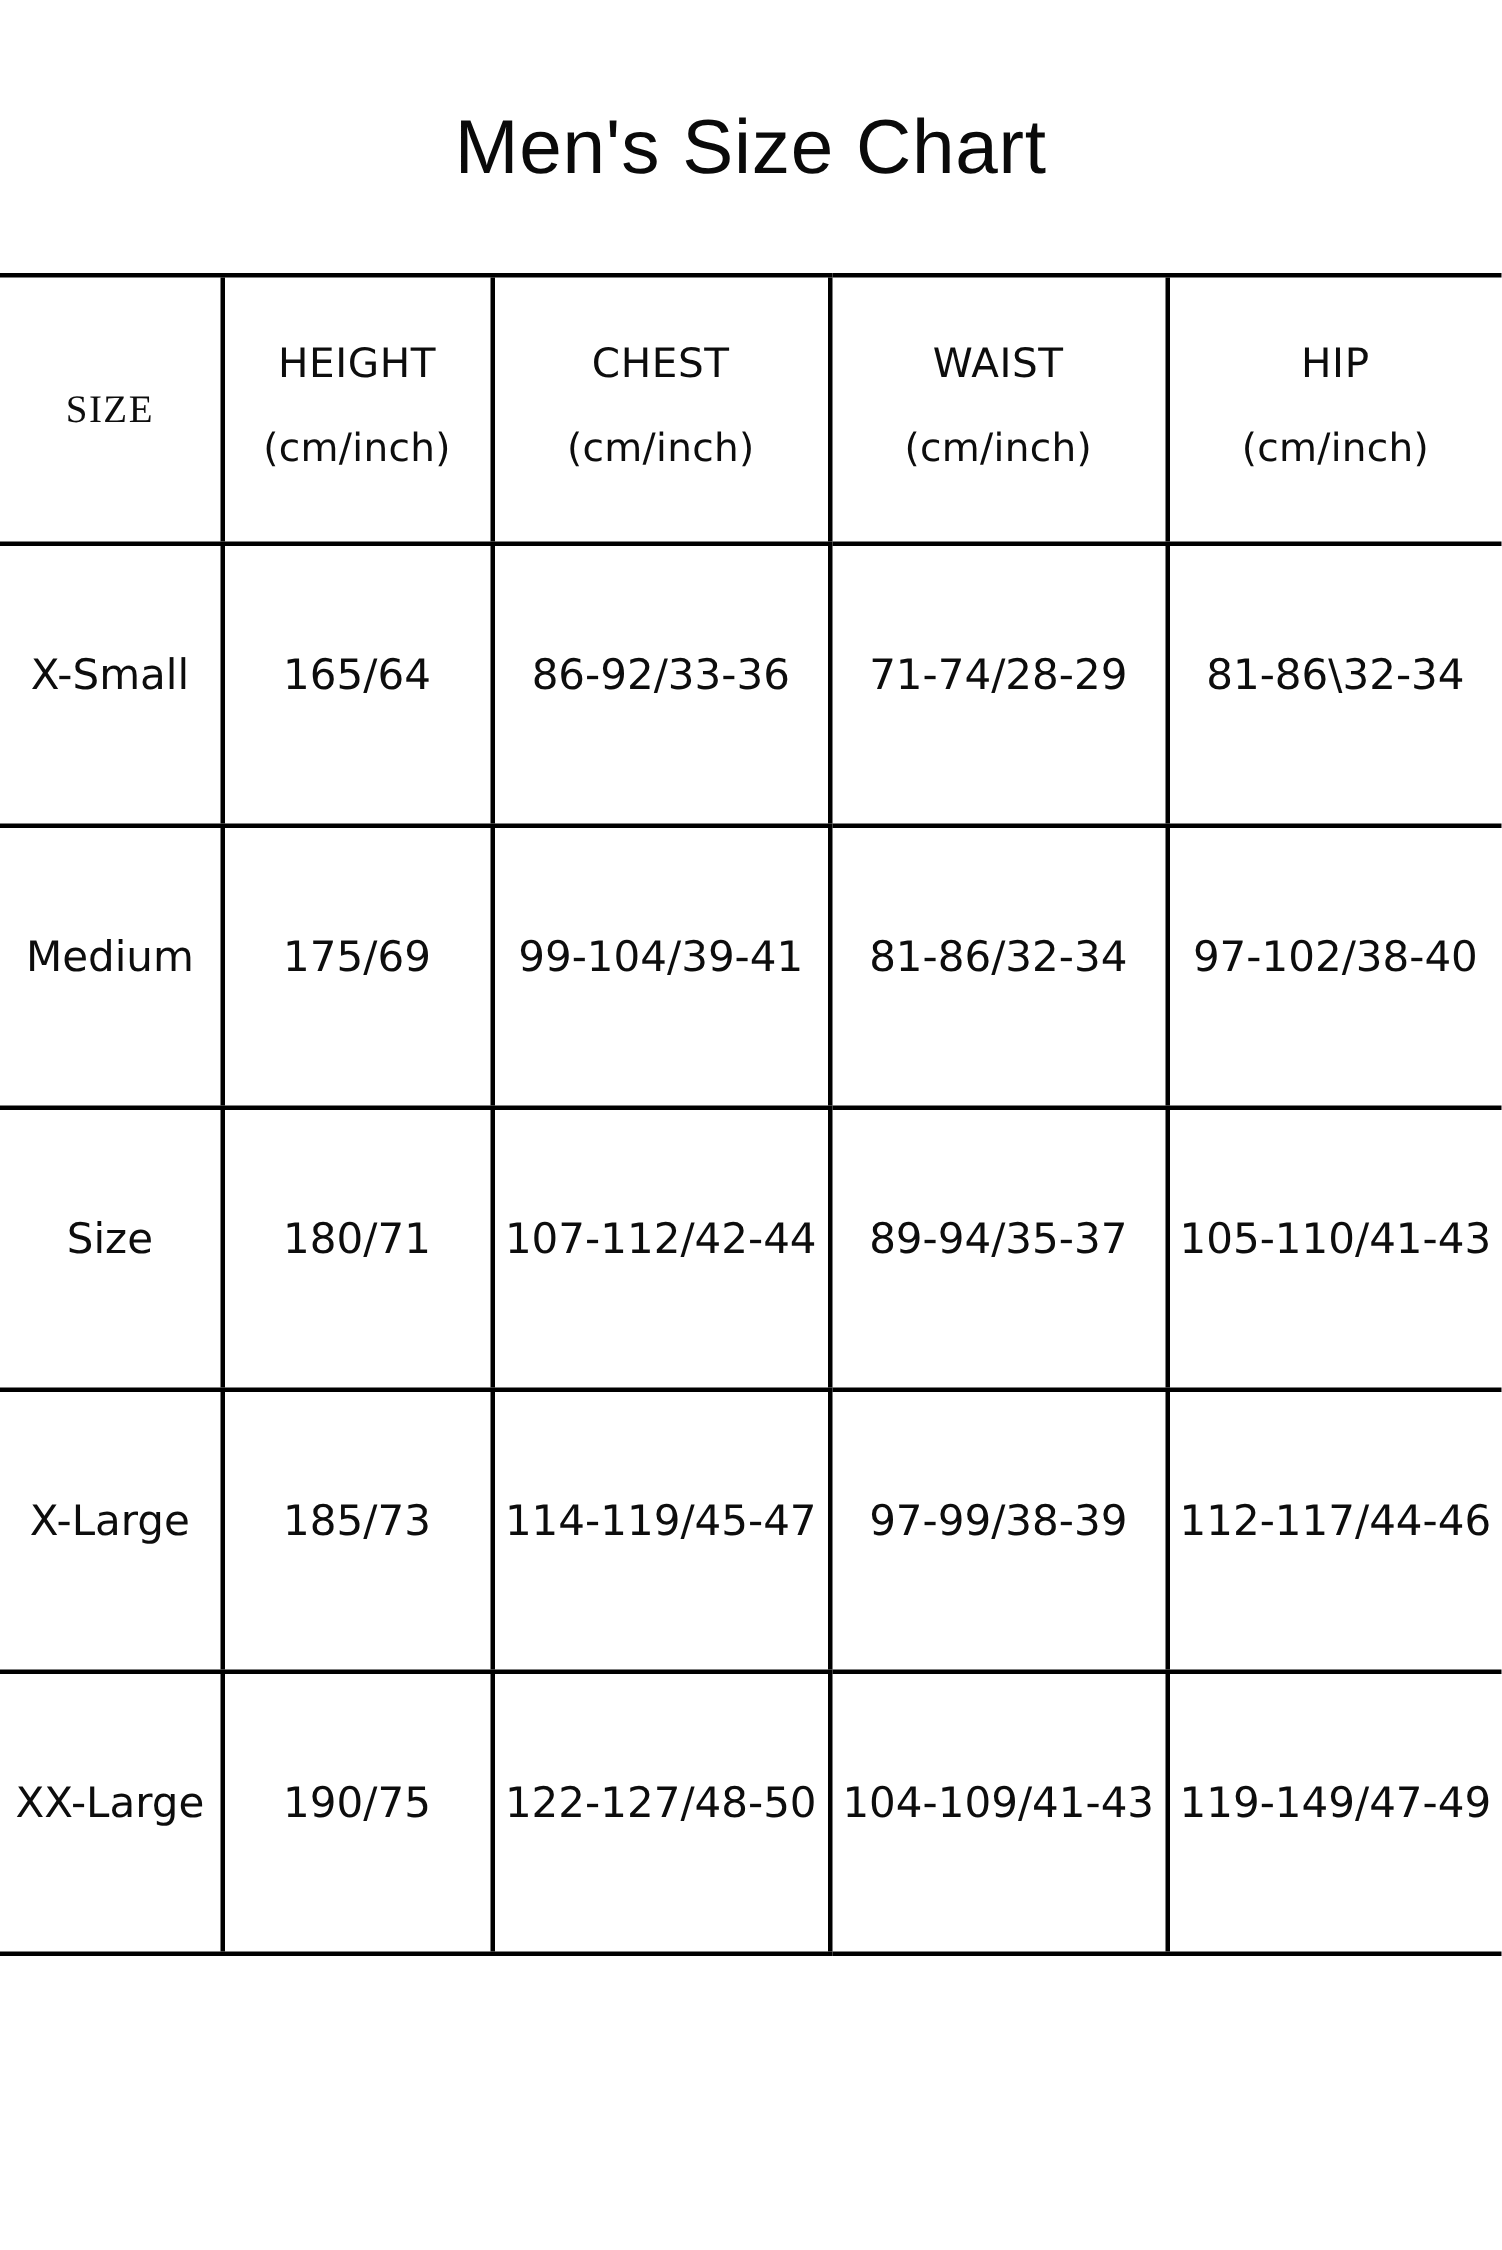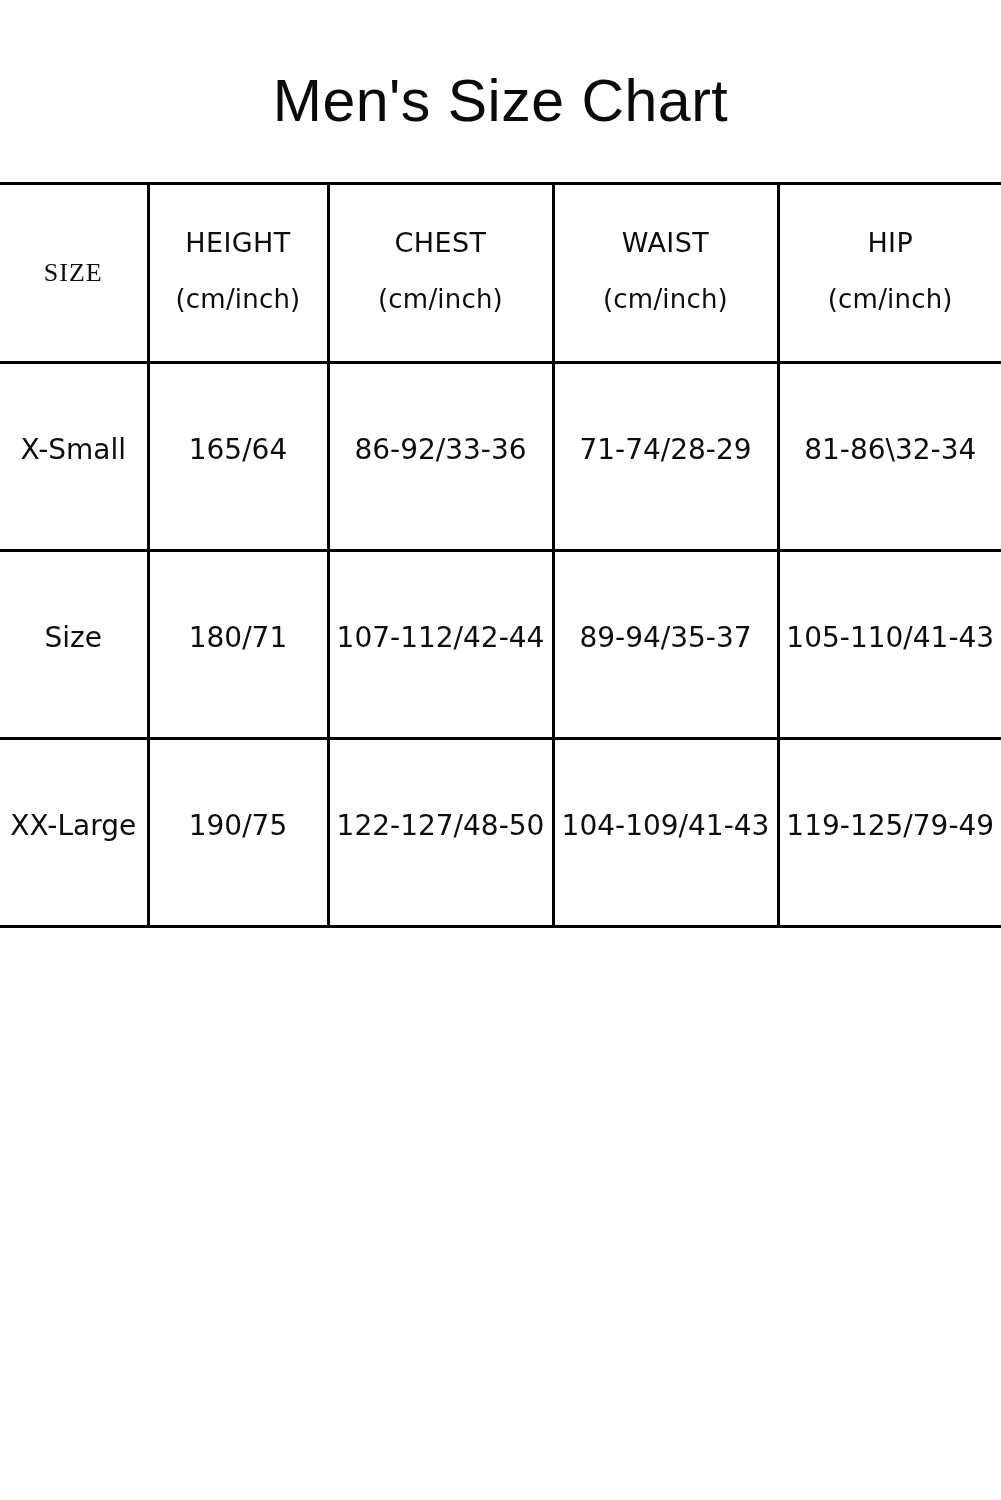--- a/index.html
+++ b/index.html
@@ -17,21 +17,21 @@
   }
 
   
   .chart-title {
     position: absolute;
     top: 72px;
     left: 0;
     width: 1001px;
     text-align: center;
     font-family: "Liberation Sans", sans-serif;
-    font-size: 59px;
+    font-size: 51px;
     font-weight: 400;
     line-height: 1;
     letter-spacing: 0.5px;
     color: #0a0a0a;
     white-space: nowrap;
   }
 
   
   .size-table-wrap {
     position: absolute;
@@ -182,47 +182,81 @@
           </td>
           <td>
             <div class="cell-inner value">71-74/28-29</div>
           </td>
           <td>
             <div class="cell-inner value">81-86\32-34</div>
           </td>
         </tr>
         <tr>
           <td>
+            <div class="cell-inner size-label">Medium</div>
+          </td>
+          <td>
+            <div class="cell-inner value">175/69</div>
+          </td>
+          <td>
+            <div class="cell-inner value">99-104/39-41</div>
+          </td>
+          <td>
+            <div class="cell-inner value">81-86/32-34</div>
+          </td>
+          <td>
+            <div class="cell-inner value">97-102/38-40</div>
+          </td>
+        </tr>
+        <tr>
+          <td>
             <div class="cell-inner size-label">Size</div>
           </td>
           <td>
             <div class="cell-inner value">180/71</div>
           </td>
           <td>
             <div class="cell-inner value">107-112/42-44</div>
           </td>
           <td>
             <div class="cell-inner value">89-94/35-37</div>
           </td>
           <td>
             <div class="cell-inner value">105-110/41-43</div>
           </td>
         </tr>
         <tr>
           <td>
+            <div class="cell-inner size-label">X-Large</div>
+          </td>
+          <td>
+            <div class="cell-inner value">185/73</div>
+          </td>
+          <td>
+            <div class="cell-inner value">114-119/45-47</div>
+          </td>
+          <td>
+            <div class="cell-inner value">97-99/38-39</div>
+          </td>
+          <td>
+            <div class="cell-inner value">112-117/44-46</div>
+          </td>
+        </tr>
+        <tr>
+          <td>
             <div class="cell-inner size-label">XX-Large</div>
           </td>
           <td>
             <div class="cell-inner value">190/75</div>
           </td>
           <td>
             <div class="cell-inner value">122-127/48-50</div>
           </td>
           <td>
             <div class="cell-inner value">104-109/41-43</div>
           </td>
           <td>
-            <div class="cell-inner value">119-125/79-49</div>
+            <div class="cell-inner value">119-149/47-49</div>
           </td>
         </tr>
       </tbody>
   </table>
 </div>
 
 </body></html>

